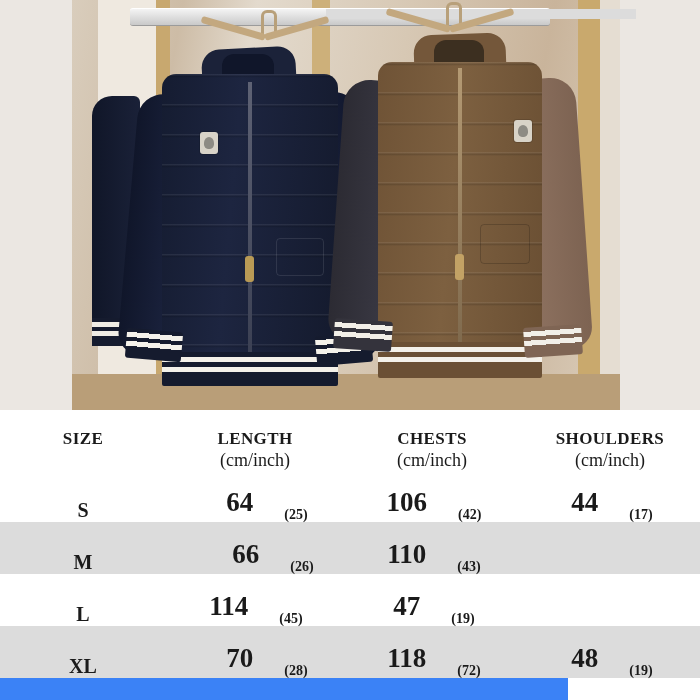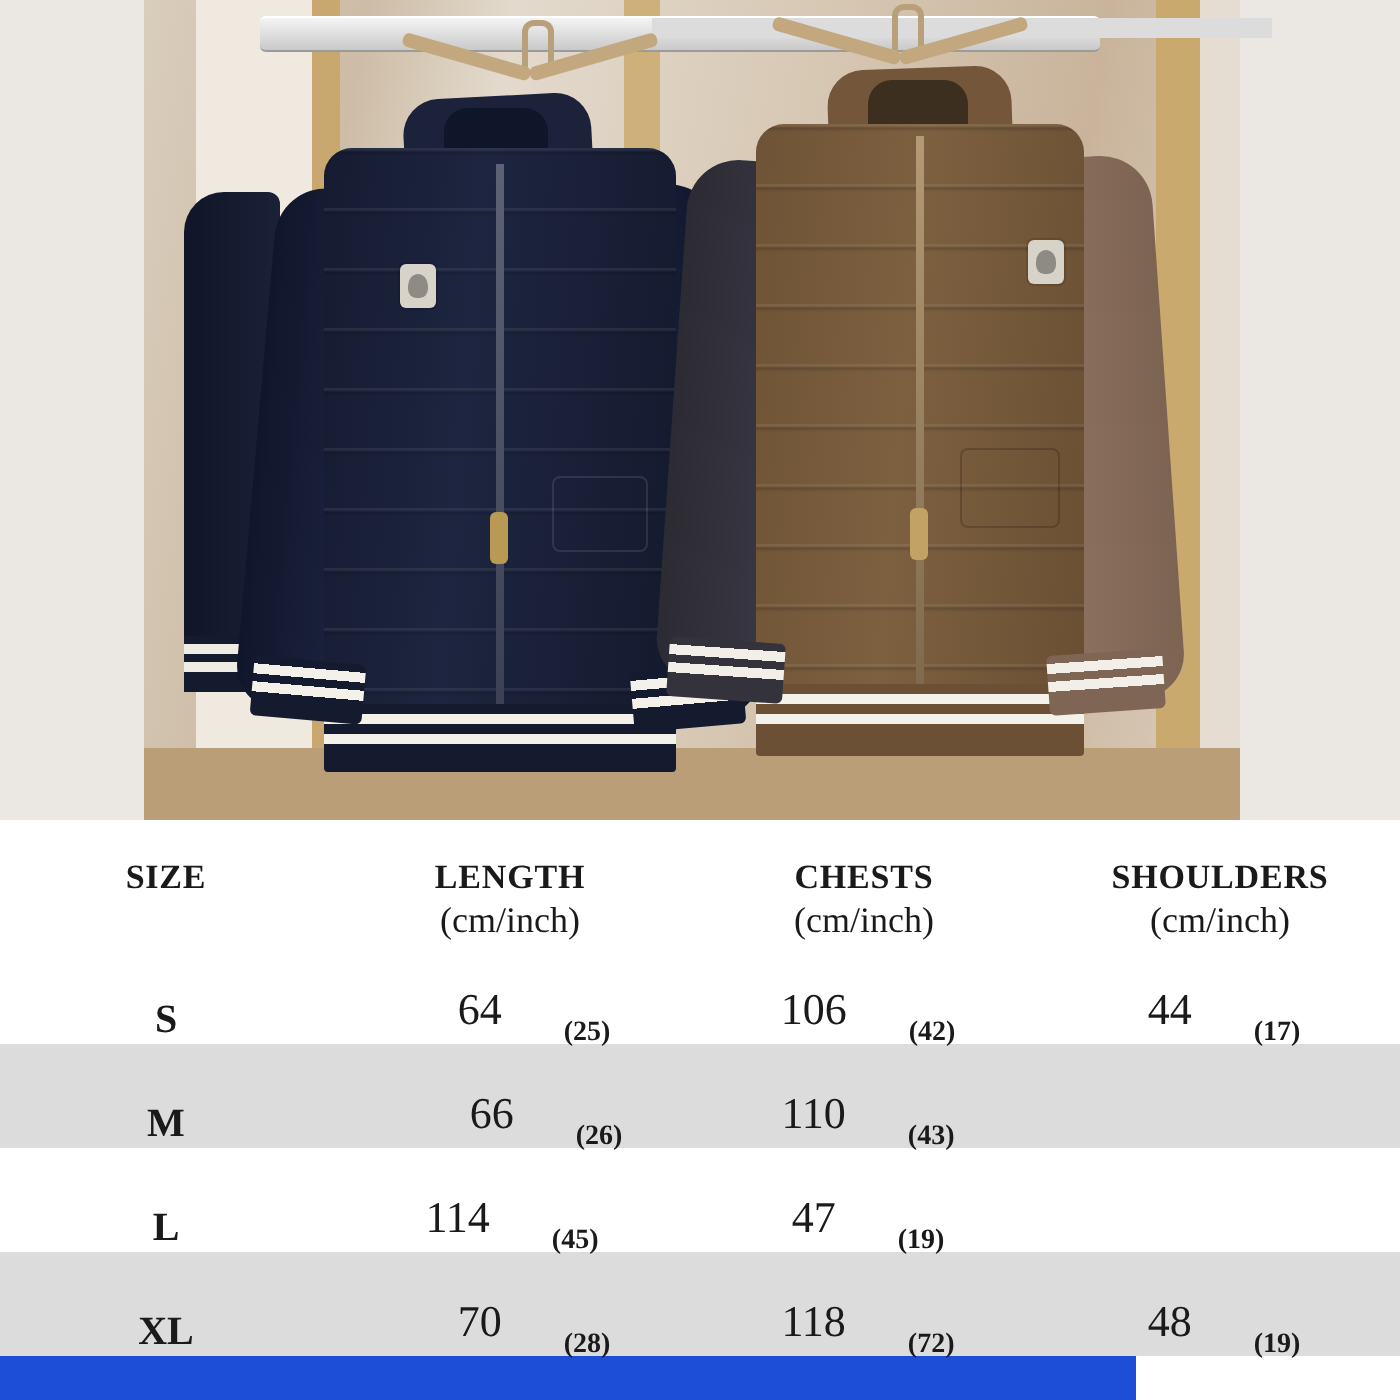--- a/index.html
+++ b/index.html
@@ -10,21 +10,21 @@
   body {
     width: 700px;
     height: 700px;
     overflow: hidden;
     font-family: "Liberation Serif", serif;
   }
   .page {
     position: relative;
     width: 568px;
     height: 700px;
-    background: #1d4ed8;
+    background: #3b82f6;
   }
 
   
   .photo {
     position: relative;
     width: 700px;
     height: 410px;
     overflow: hidden;
     background: #e8e2da;
   }
@@ -408,22 +408,22 @@
     padding-top: 2px;
   }
   .head .sub {
     display: block;
     font-size: 18px;
     font-weight: normal;
     letter-spacing: 0;
   }
 
   .val {
-    font-size: 22px;
-    font-weight: normal;
+    font-size: 27px;
+    font-weight: bold;
     position: relative;
     top: -4px;
   }
   .inch {
     font-size: 14px;
     font-weight: bold;
     position: relative;
     top: 4px;
     left: 4px;
     margin-left: 27px;

